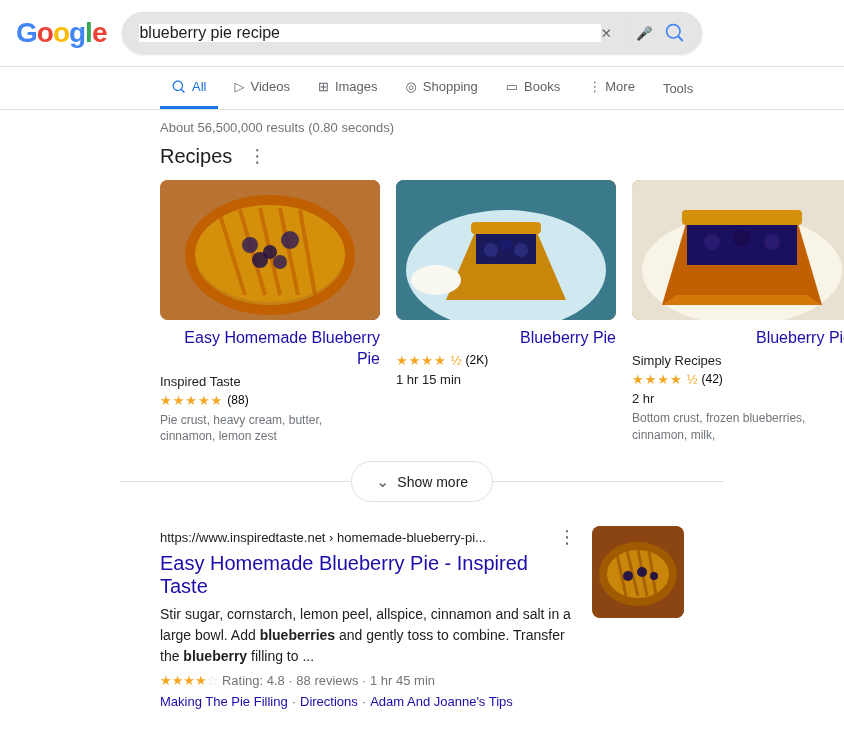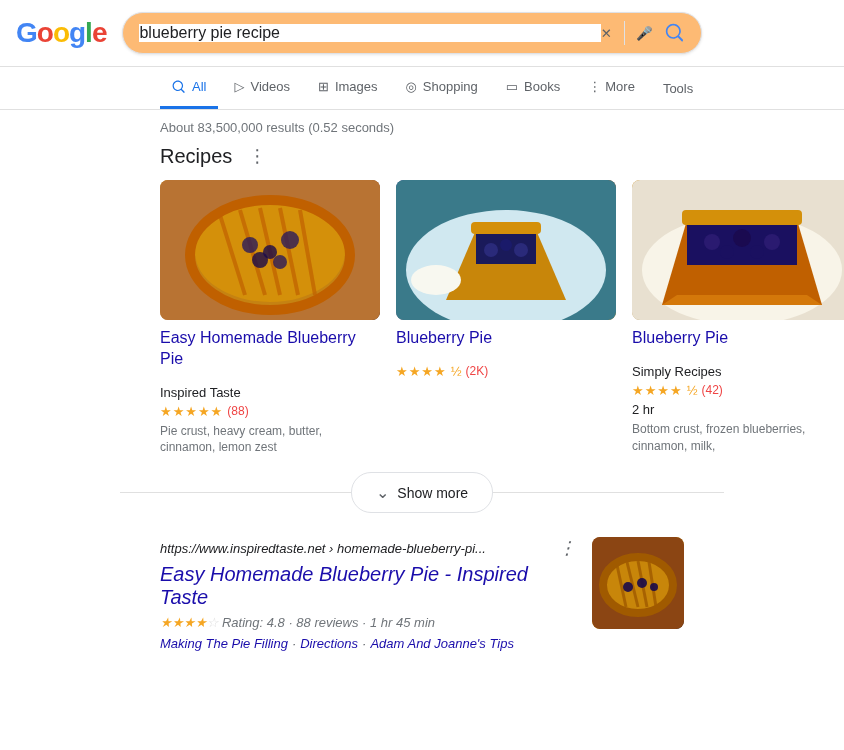--- a/index.html
+++ b/index.html
@@ -39,21 +39,21 @@
       position: relative;
     }
     .search-bar {
       display: flex;
       align-items: center;
       border: 1px solid #dfe1e5;
       border-radius: 24px;
       padding: 8px 16px;
       width: 100%;
       box-shadow: 0 1px 3px rgba(0,0,0,0.1);
-      background: #fdba74;
+      background: #e5e5e5;
     }
     .search-input {
       border: none;
       outline: none;
       font-size: 16px;
       flex: 1;
       color: #202124;
     }
     .search-icons {
       display: flex;
@@ -163,40 +163,41 @@
       height: 140px;
       border-radius: 8px;
       overflow: hidden;
       margin-bottom: 8px;
     }
     .recipe-card-title {
       color: #1a0dab;
       font-size: 16px;
       font-weight: normal;
       line-height: 1.3;
-      margin-bottom: 15px;
+      margin-bottom: 4px;
+      text-align: right;
     }
     .recipe-card-source {
       color: #202124;
       font-size: 13px;
       margin-bottom: 4px;
     }
     .stars-row {
       display: flex;
       align-items: center;
       gap: 4px;
       margin-bottom: 4px;
     }
     .stars {
       color: #f5a623;
       font-size: 13px;
       letter-spacing: 1px;
     }
     .rating-count {
-      color: #ef4444;
+      color: #000000;
       font-size: 12px;
     }
     .recipe-time {
       color: #202124;
       font-size: 13px;
       margin-bottom: 4px;
     }
     .recipe-ingredients {
       color: #70757a;
       font-size: 12px;
@@ -228,21 +229,20 @@
       white-space: nowrap;
     }
     .show-more-arrow {
       font-size: 16px;
       color: #5f6368;
     }
 
     
     .web-result {
       margin-top: 24px;
-      font-style: italic;
     }
     .web-result-url-row {
       display: flex;
       align-items: center;
       justify-content: space-between;
       margin-bottom: 4px;
     }
     .web-result-url {
       color: #202124;
       font-size: 13px;
@@ -380,21 +380,21 @@
   <div class="nav-tab more-tab">
     <span>⋮</span>
     <span>More</span>
   </div>
   <div class="nav-tools">
     <span>Tools</span>
   </div>
 </div>
 
 <div class="results-count">
-  <span>About 83,500,000 results (0.52 seconds)</span>
+  <span>About 56,500,000 results (0.80 seconds)</span>
 </div>
 
 <div class="main-content">
 
   <div class="recipes-section">
     <div class="recipes-header">
       <span class="recipes-title">Recipes</span>
       <span class="recipes-menu-icon">⋮</span>
     </div>
 
@@ -451,20 +451,21 @@
 
             <ellipse cx="40" cy="100" rx="25" ry="15" fill="#f8f8f0"></ellipse>
           </svg>
         </div>
         <div class="recipe-card-title">Blueberry Pie</div>
         <div class="stars-row">
           <span class="stars">★★★★</span>
             <span style="color:#f5a623;font-size:13px;">½</span>
           <span class="rating-count">(2K)</span>
         </div>
+        <div class="recipe-time">1 hr 15 min</div>
       </div>
 
       <div class="recipe-card">
         <div class="recipe-card-img food-img-3">
           <svg width="220" height="140" viewBox="0 0 220 140">
             <rect width="220" height="140" fill="#e8e0d0"></rect>
 
             <ellipse cx="110" cy="90" rx="100" ry="55" fill="#f8f4e8"></ellipse>
 
             <polygon points="30,125 190,125 165,40 55,40" fill="#c06000"></polygon>
@@ -506,20 +507,23 @@
   </div>
 
   <div class="web-result">
     <div class="web-result-with-img">
       <div class="web-result-content">
         <div class="web-result-url-row">
           <span class="web-result-url">https://www.inspiredtaste.net › homemade-blueberry-pi...</span>
           <span class="web-result-menu">⋮</span>
         </div>
         <a class="web-result-title" href="#">Easy Homemade Blueberry Pie - Inspired Taste</a>
+        <div class="web-result-snippet">
+          <span>Stir sugar, cornstarch, lemon peel, allspice, cinnamon and salt in a large bowl. Add </span><strong>blueberries</strong><span> and gently toss to combine. Transfer the </span><strong>blueberry</strong><span> filling to ...</span>
+        </div>
         <div class="web-result-meta">
           <span class="meta-stars">★★★★</span><span class="meta-stars" style="color:#ddd;">☆</span>
           <span>Rating: 4.8 · 88 reviews · 1 hr 45 min</span>
         </div>
         <div class="web-result-links">
           <a class="web-result-link" href="#">Making The Pie Filling</a>
           <span class="web-result-link-sep"> · </span>
           <a class="web-result-link" href="#">Directions</a>
           <span class="web-result-link-sep"> · </span>
           <a class="web-result-link" href="#">Adam And Joanne's Tips</a>

